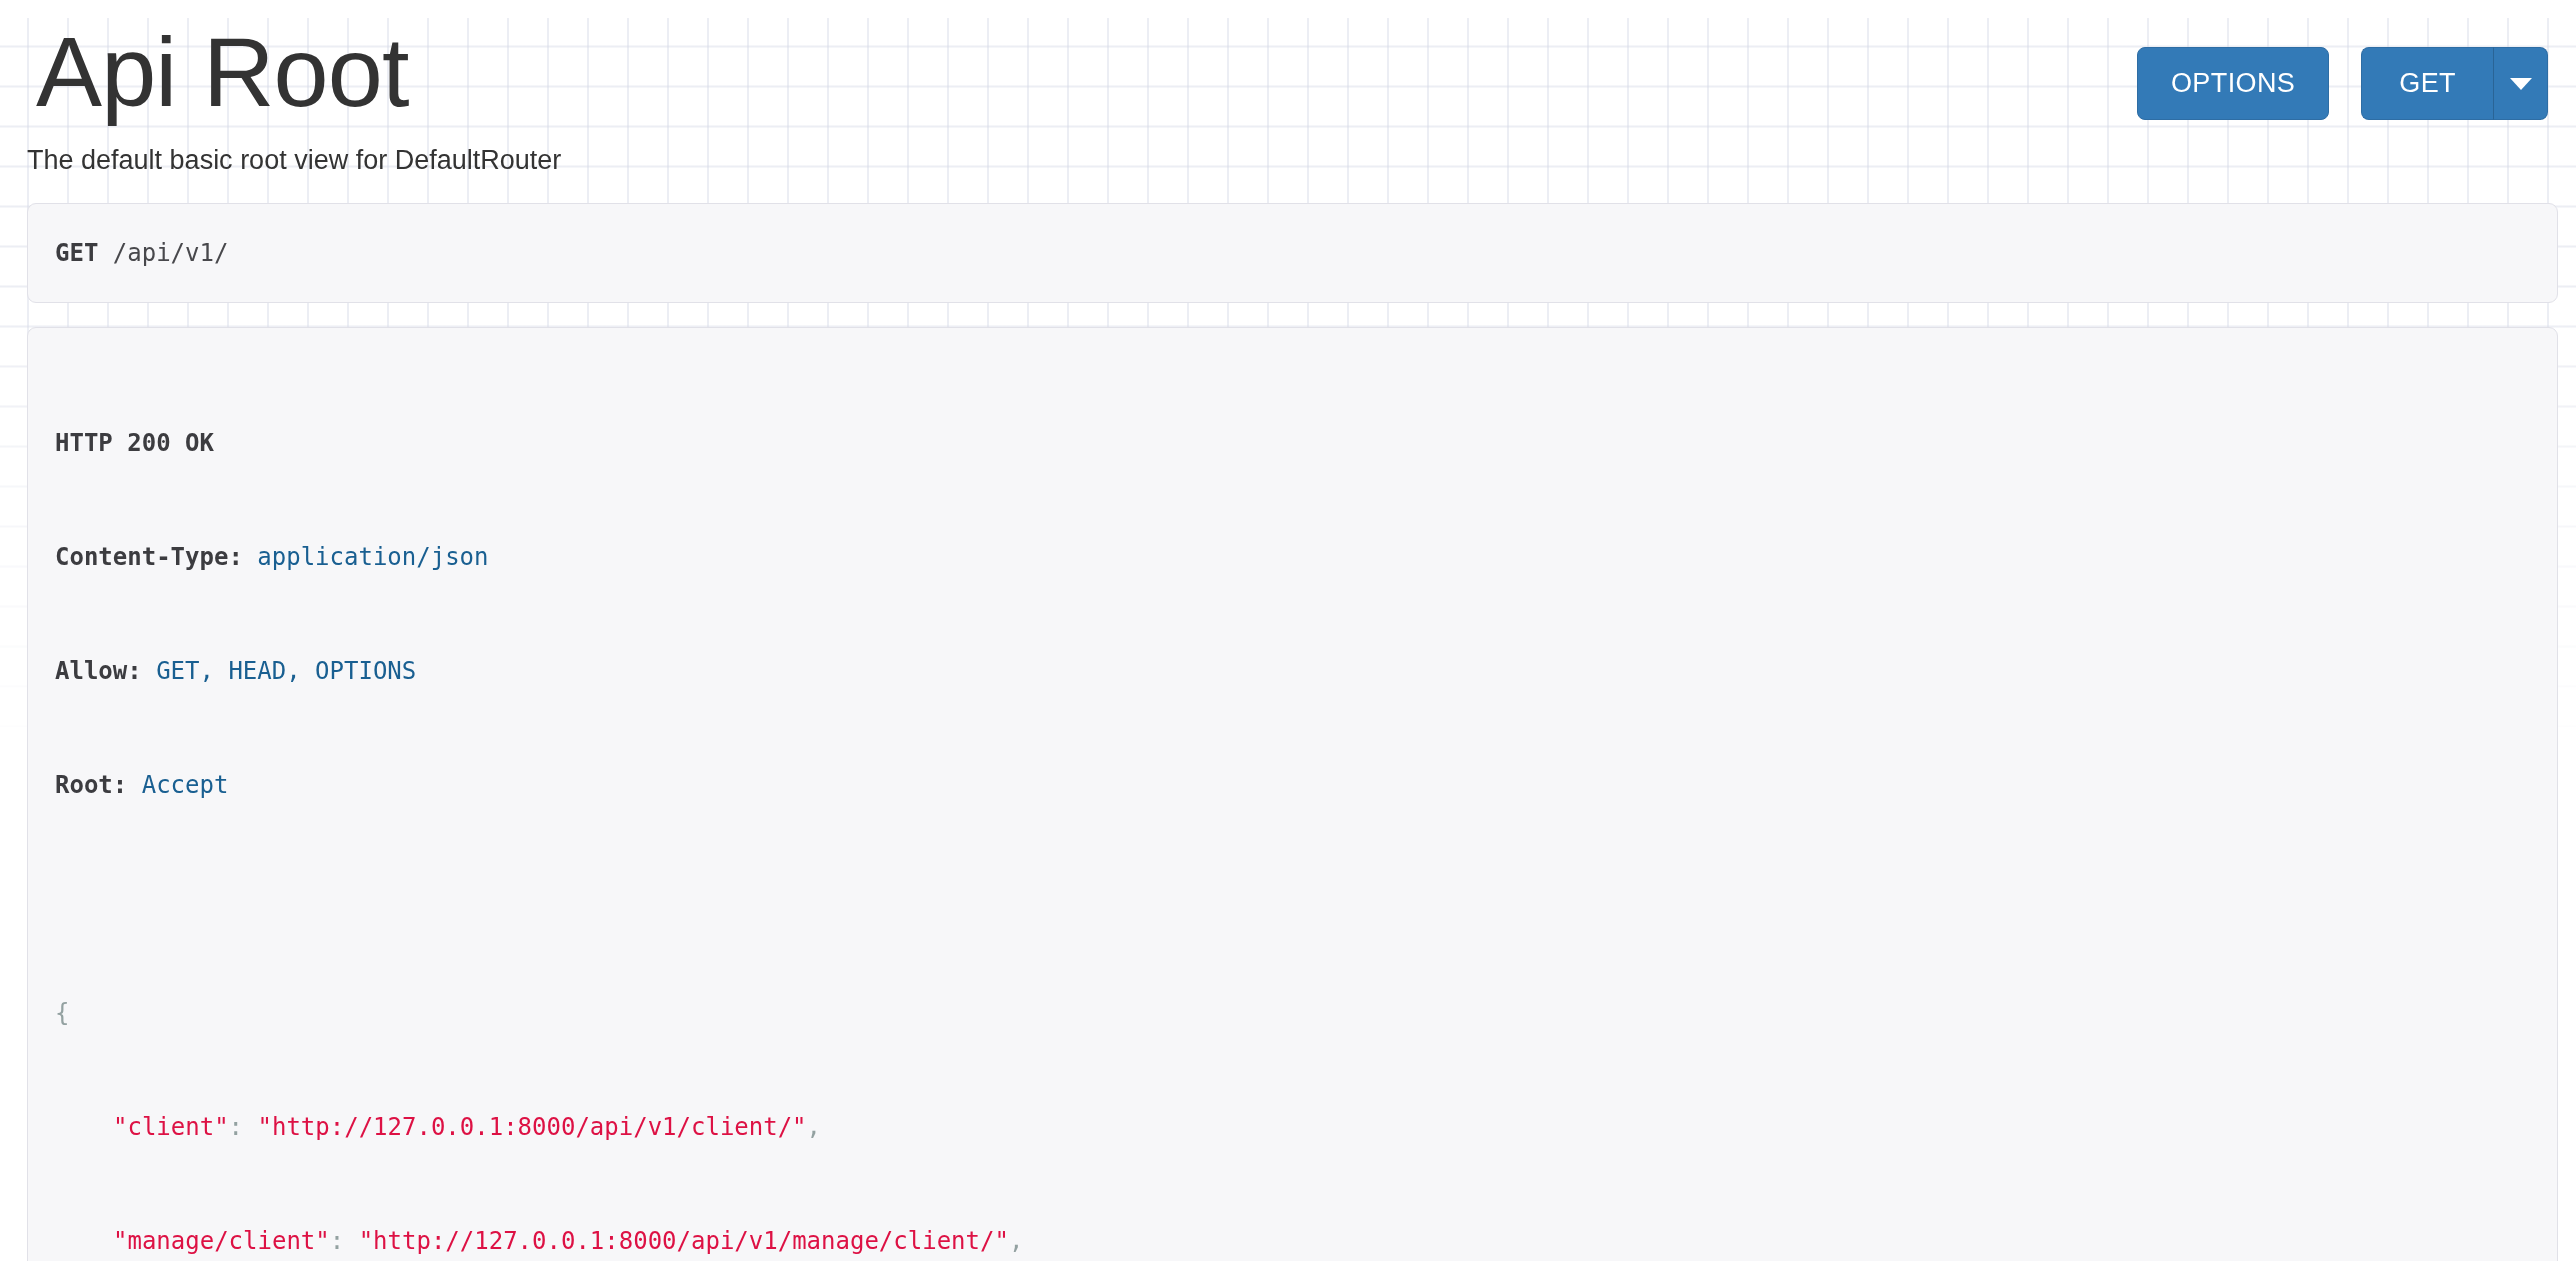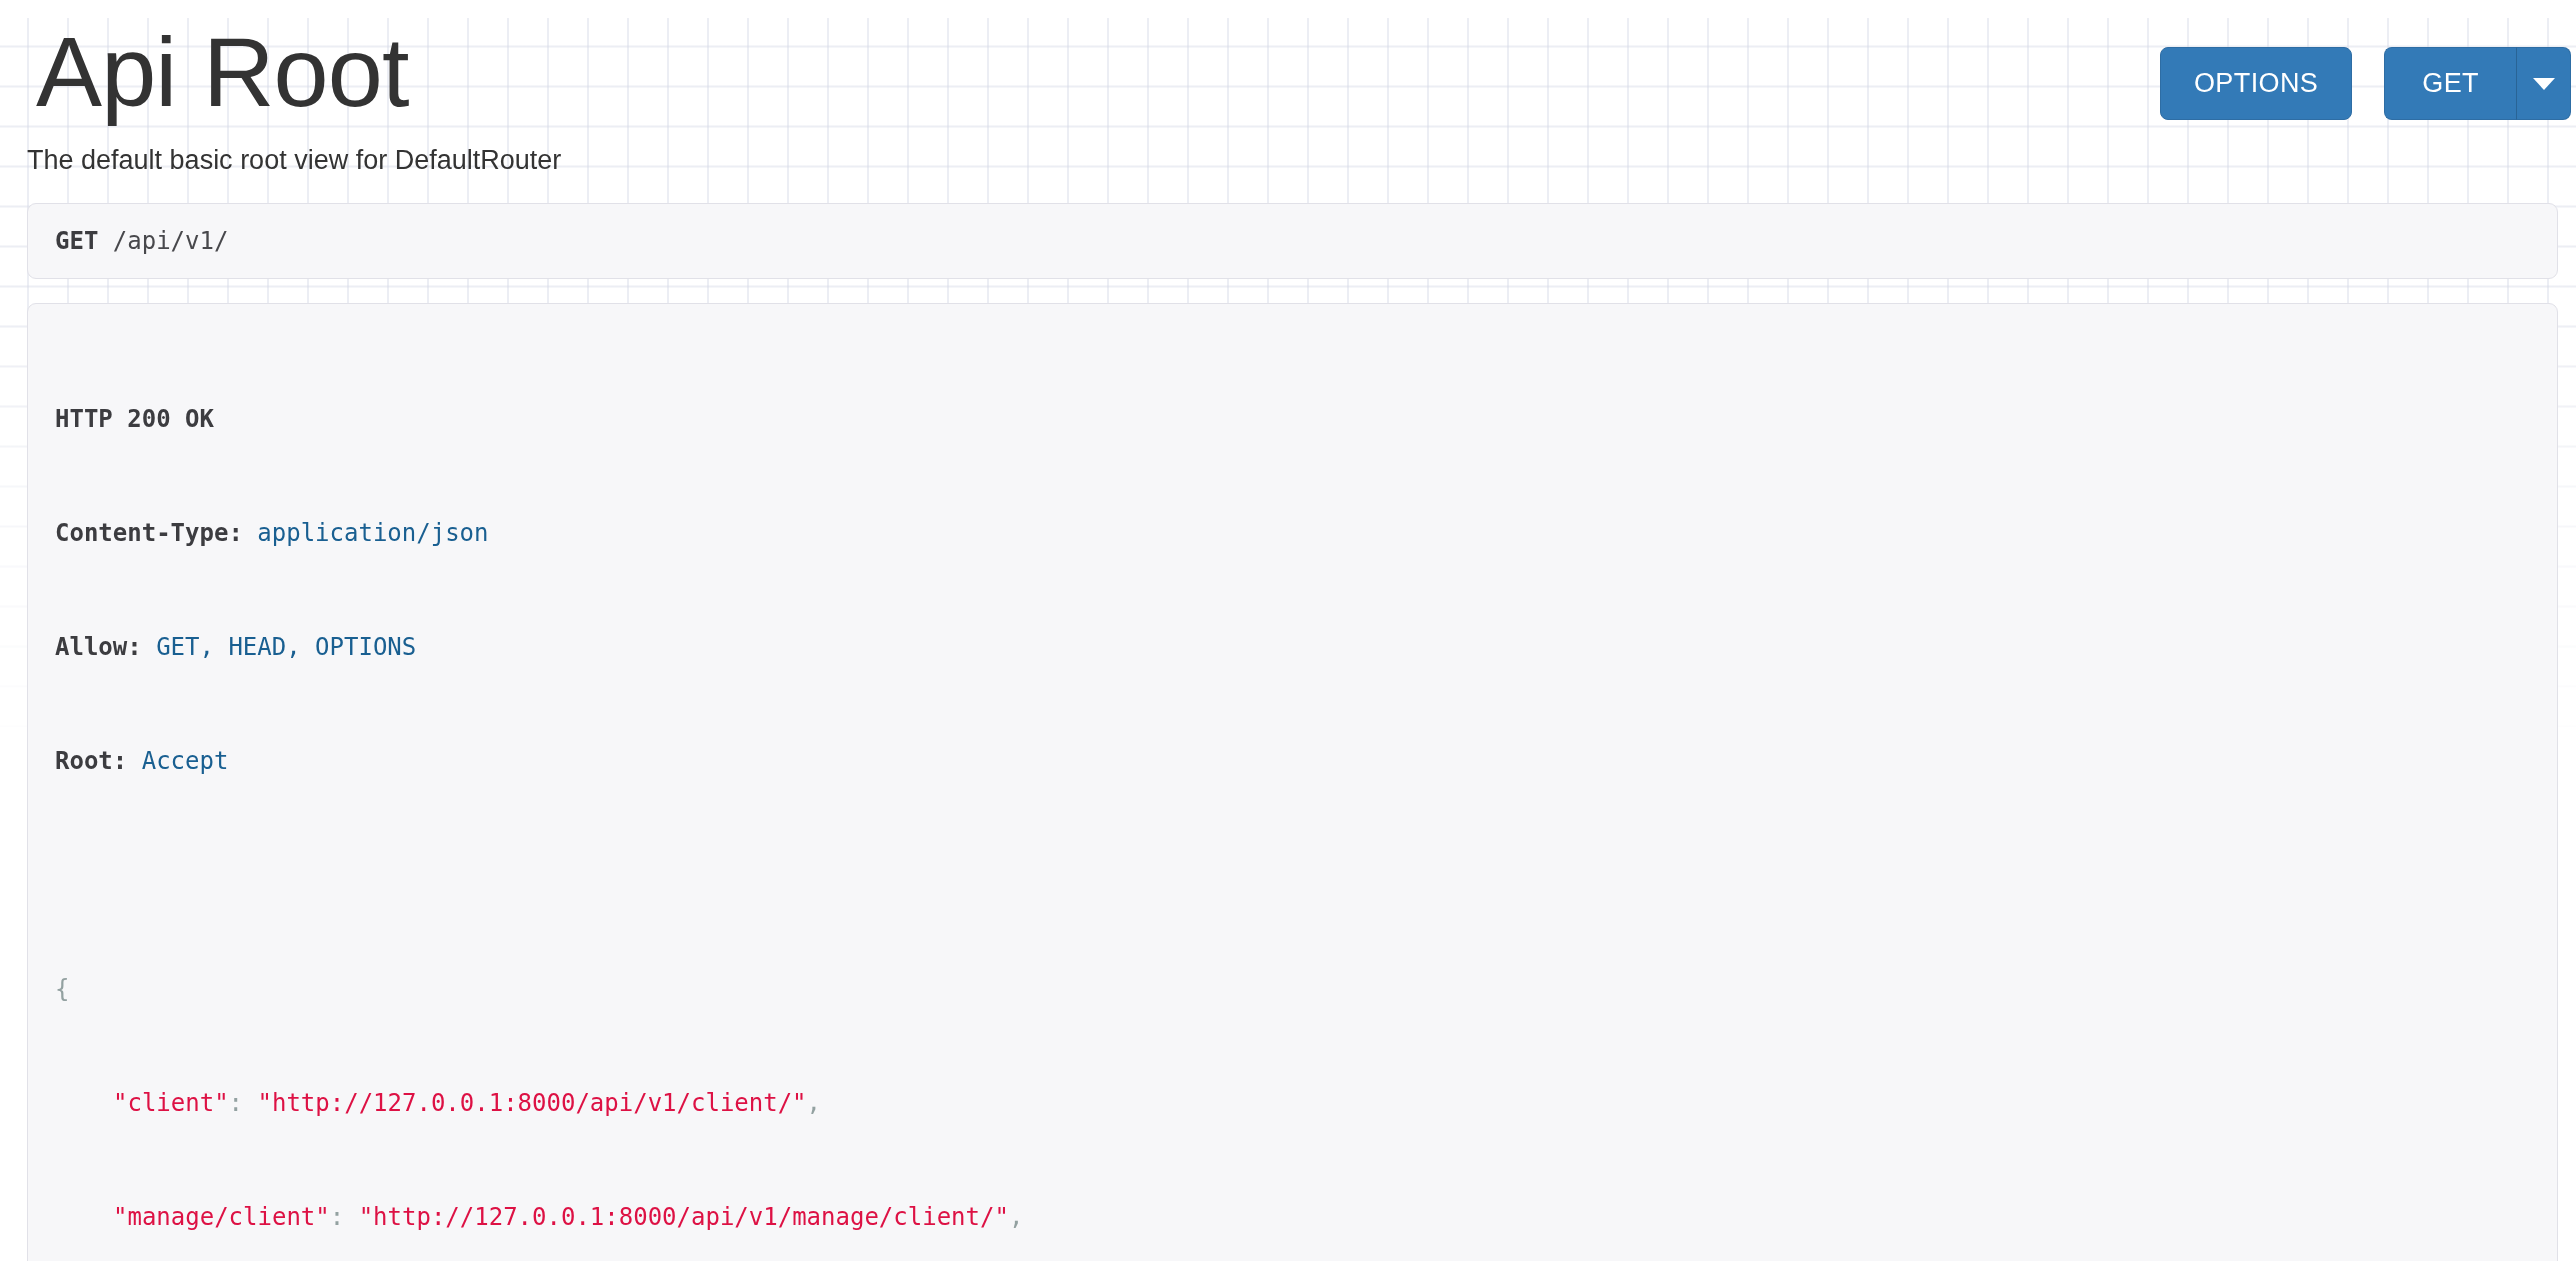--- a/index.html
+++ b/index.html
@@ -49,21 +49,21 @@
   p.desc {
     margin: 17px 0 0 0;
     font-size: 27px;
     line-height: 32px;
     color: #333333;
   }
 
   
   .actions {
     position: absolute;
-    top: 29px; right: 5px;
+    top: 29px; right: 28px;
     display: flex;
     gap: 32px;
     align-items: flex-start;
   }
   .btn {
     background: var(--accent-blue, #337ab7);
     border: 1.8px solid var(--accent-blue-border, #2e6da4);
     color: #ffffff;
     font-family: "Liberation Sans", sans-serif;
     font-size: 27px;
@@ -100,21 +100,21 @@
   .codebox {
     background: var(--box-background, #f7f7f9);
     border: 1.8px solid var(--box-border, #e1e1e8);
     border-radius: 9px;
     font-family: "DejaVu Sans Mono", "Liberation Mono", monospace;
     font-size: 24px;
     line-height: 38px;
     color: var(--code-plain, #48484c);
     white-space: pre;
   }
-  .request  { margin-top: 27px; padding: 18px 27px; }
+  .request  { margin-top: 27px; padding: 30px 27px; }
   .response { margin-top: 24px; padding: 20.4px 27px 13.3px 27px; }
 
   .b   { font-weight: bold; color: #3c3c40; }
   .pln { color: var(--code-plain, #48484c); }
   .pun { color: var(--code-punctuation-gray, #93a1a1); }
   .str { color: var(--code-string-red, #dd1144); }
   .lit { color: var(--code-literal-blue, #195f91); }
   .line { min-height: 38px; }
   .line.indent { padding-left: 58px; }
   .line.blank { height: 38px; }

